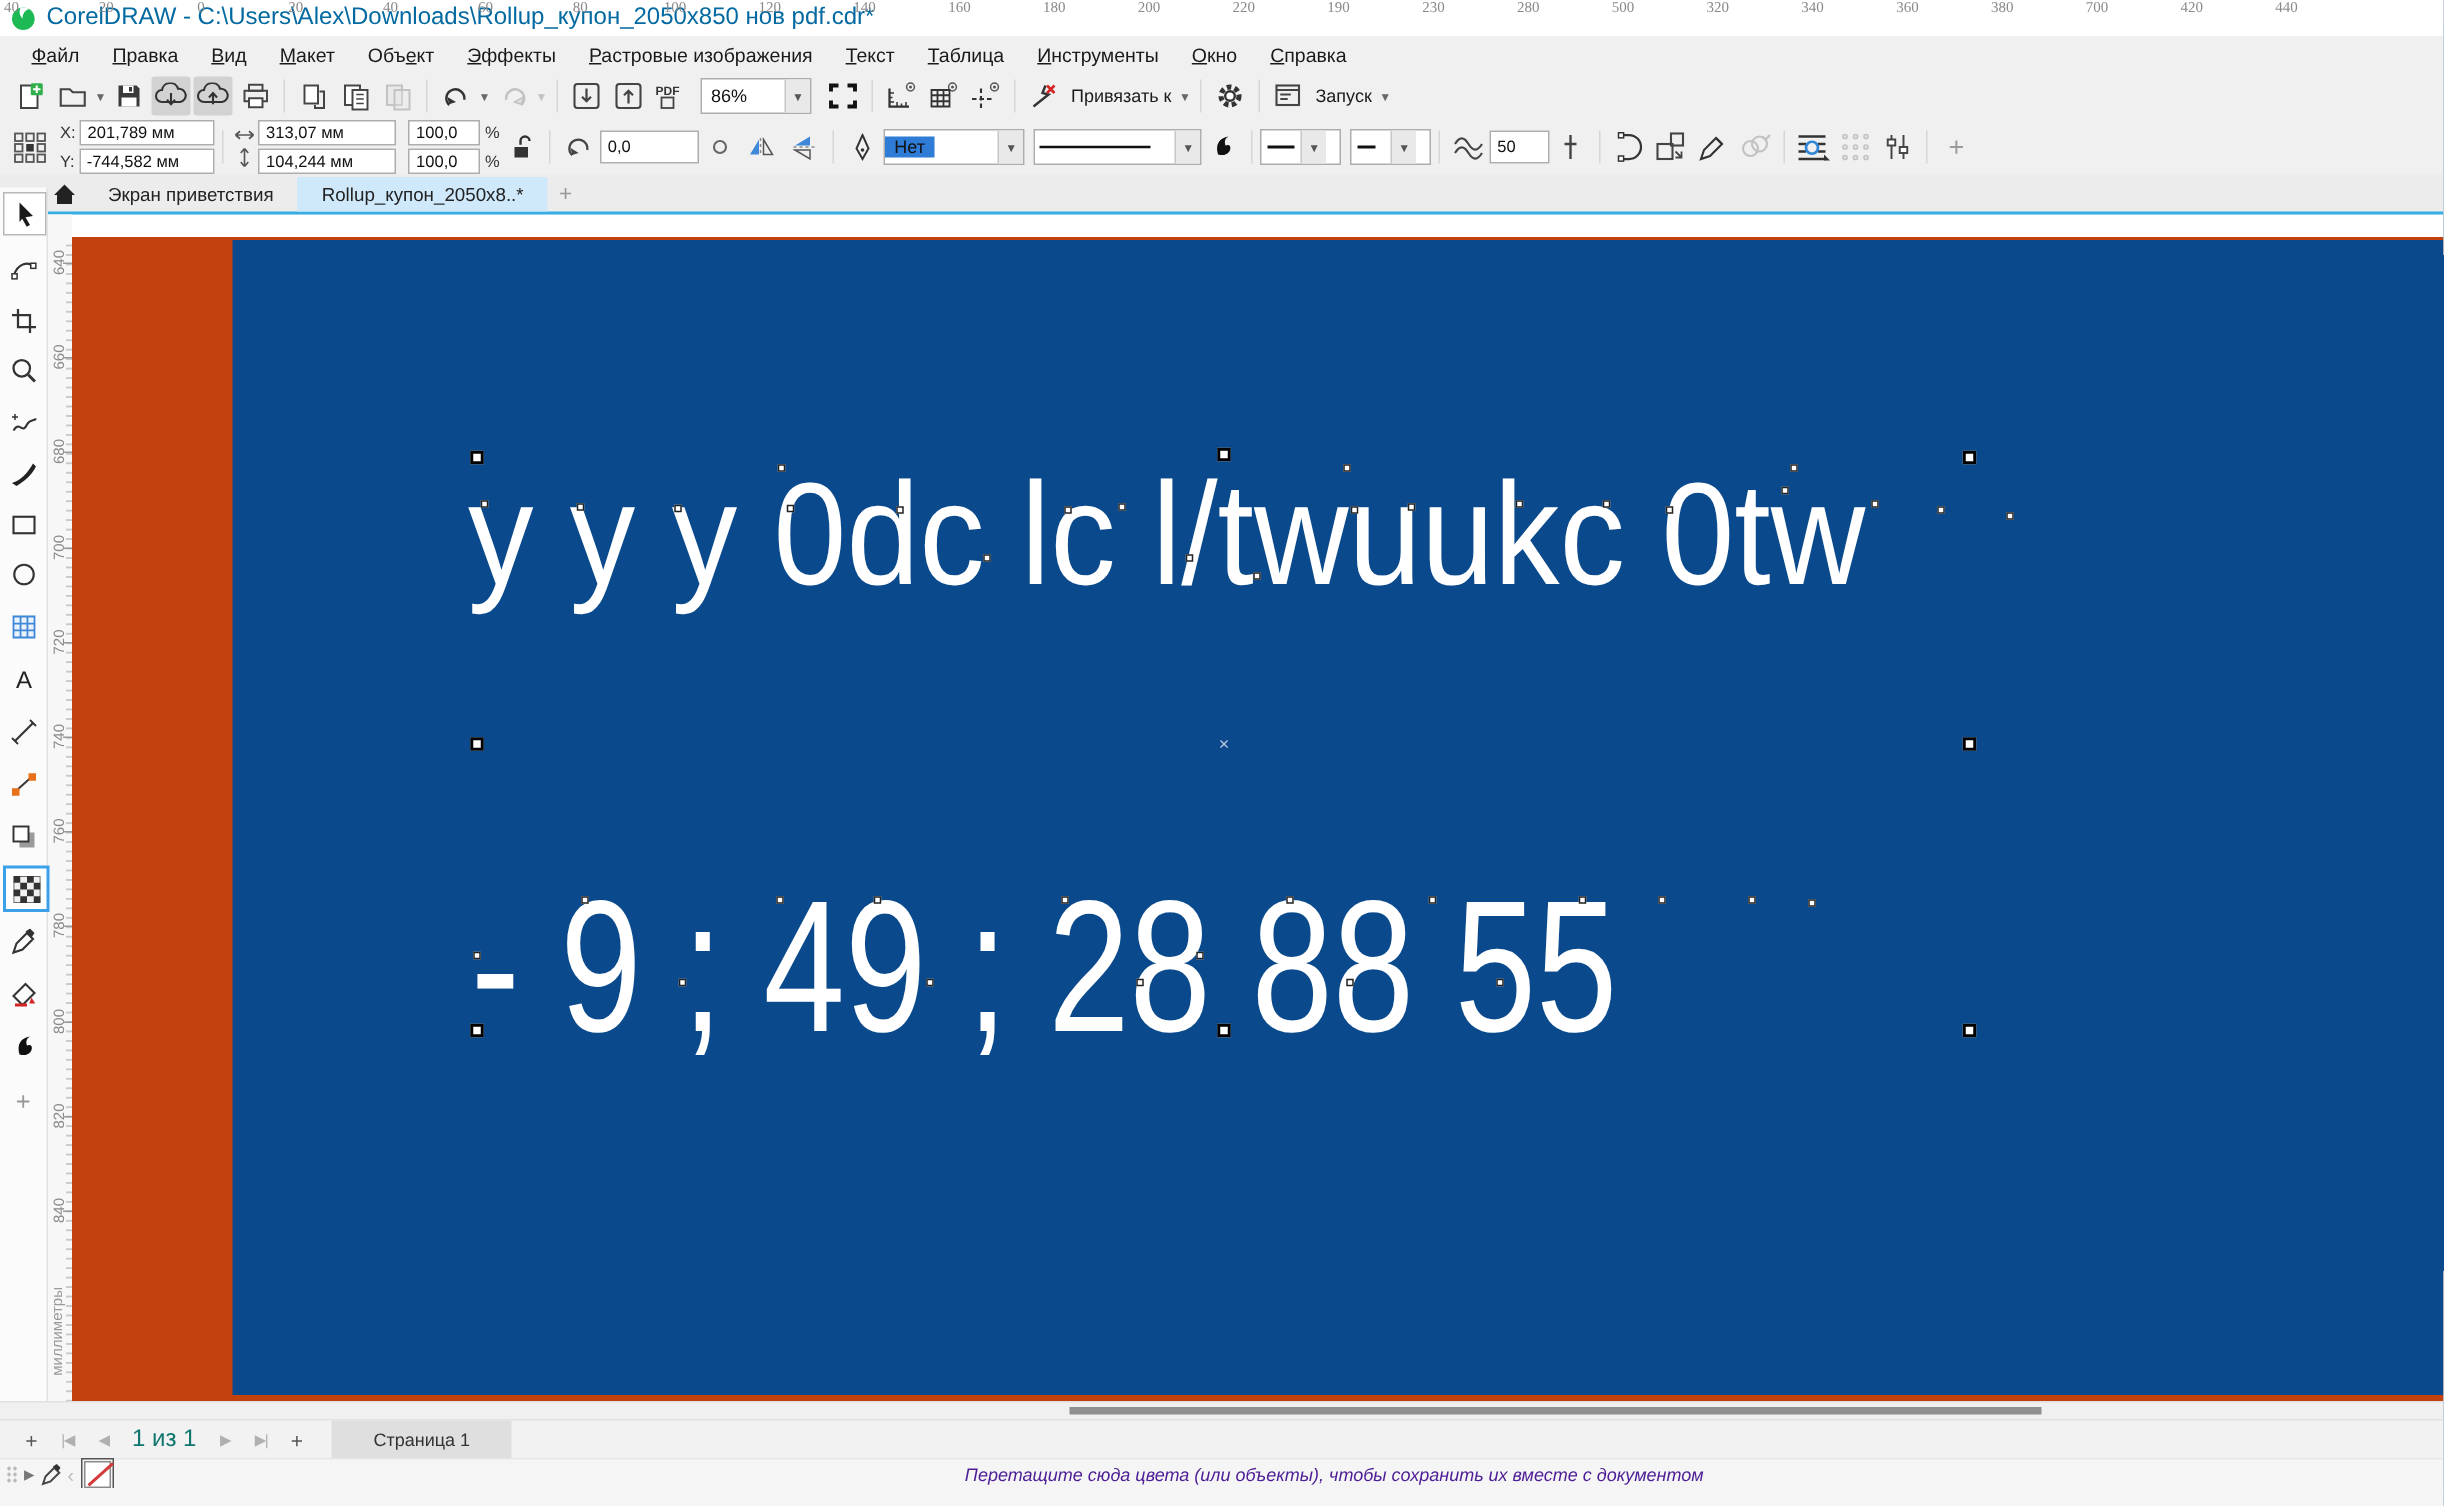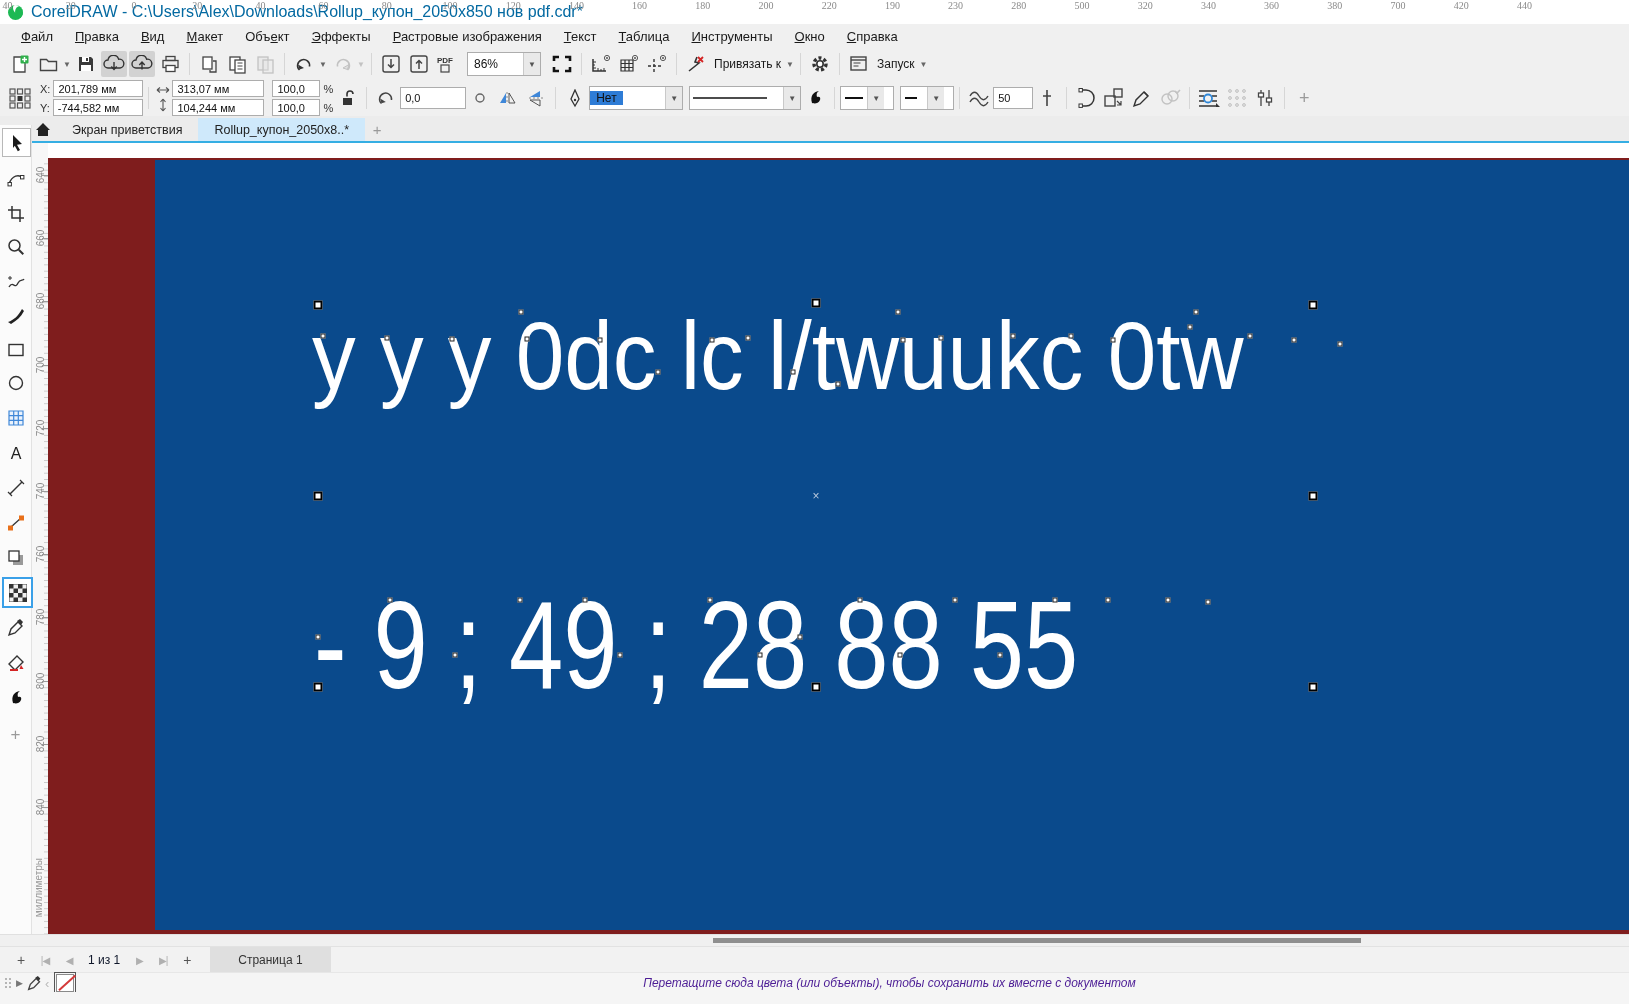--- a/index.html
+++ b/index.html
@@ -50,36 +50,36 @@
     background-size:4px 6.32px;background-repeat:repeat-y;background-position:right 0;}
   .vlabel{position:absolute;left:1px;transform:translateY(-50%) rotate(-90deg);font-size:10px;color:#8a8a8a;}
   .vtick{position:absolute;right:0;width:6px;height:1px;background:#9a9a9a;}
   #vunit{position:absolute;left:2px;top:700px;transform:rotate(180deg);writing-mode:vertical-rl;font-size:10px;color:#9a9a9a;}
   
   #toolbox{position:absolute;left:0;top:125px;width:31px;height:809px;background:#fbfbfb;border-right:1px solid #e2e2e2;z-index:5;}
   .tool{position:absolute;left:2px;width:27px;height:27px;display:flex;align-items:center;justify-content:center;}
   .tool.sel-box{background:#fff;border:1px solid #b8b8b8;}
   .tool.active{border:2px solid #3aa0e8;background:#fff;}
   
-  #canvas{position:absolute;left:48px;top:158px;width:1581px;height:776px;background:#7f1d1d;overflow:hidden;}
+  #canvas{position:absolute;left:48px;top:158px;width:1581px;height:776px;background:#c2410c;overflow:hidden;}
   #artboard{position:absolute;left:107px;top:2px;width:1474px;height:770px;}
   .bigtext{position:absolute;color:#fff;line-height:1;white-space:pre;transform-origin:left top;font-family:"Liberation Sans",sans-serif;}
   #text1{left:264px;top:149px;font-size:97px;transform:scaleX(0.9);}
   #text2{left:266px;top:424px;font-size:125px;transform:scaleX(0.78);}
   .handle{position:absolute;width:9px;height:9px;background:#fff;border:2.5px solid #000;box-sizing:border-box;transform:translate(-50%,-50%);z-index:8;}
   .node{position:absolute;width:5px;height:5px;background:#fff;border:1px solid #222;box-sizing:border-box;transform:translate(-50%,-50%);z-index:7;}
   #center-mark{position:absolute;transform:translate(-50%,-50%);color:#b9c9dd;font-size:12px;z-index:7;}
   
   #hscroll{top:934px;height:12px;background:#f0f0f0;border-top:1px solid #e0e0e0;}
   #hthumb{position:absolute;left:713px;top:3px;width:648px;height:5px;background:#8f8f8f;}
   
   #pagebar{top:946px;height:26px;background:#f2f2f2;display:flex;align-items:center;padding-left:10px;gap:2px;border-top:1px solid #e2e2e2;}
   .pgbtn{min-width:22px;height:22px;display:flex;align-items:center;justify-content:center;color:#555;font-size:14px;}
   .pgnav{color:#b0b0b0;font-size:10px;letter-spacing:-1px;}
-  #page-indicator{color:#0f172a;font-size:12px;margin:0 6px;}
+  #page-indicator{color:#0f766e;font-size:16px;margin:0 6px;}
   #page-tab{height:26px;background:#dfdfdf;display:flex;align-items:center;padding:0 28px;font-size:12px;color:#333;margin-left:10px;}
   
   #palettebar{top:972px;height:20px;background:#f5f5f5;display:flex;align-items:center;border-top:1px solid #e7e7e7;border-bottom:1px solid #e7e7e7;}
   #grip{width:8px;height:12px;margin-left:4px;background-image:radial-gradient(#b5b5b5 1px,transparent 1.2px);background-size:4px 4px;}
   #pal-expand{color:#777;font-size:9px;margin:0 4px;}
   #pal-chevron{color:#bbb;font-size:13px;margin:0 3px;}
   #no-color-swatch{width:16px;height:16px;background:#fff;border:1px solid #8a8a8a;position:relative;outline:1px solid #555;outline-offset:1px;margin-left:4px;}
   #no-color-swatch:before{content:"";position:absolute;left:-1px;top:7px;width:22px;height:1.5px;background:#d43a3a;transform:rotate(-42deg);}
   #status-hint{position:absolute;left:0;right:0;top:974px;height:18px;line-height:18px;text-align:center;font-style:italic;color:#4c1d95;font-size:12px;padding-left:150px;}
   #bottomstrip{top:992px;height:12px;background:#f5f5f5;}

